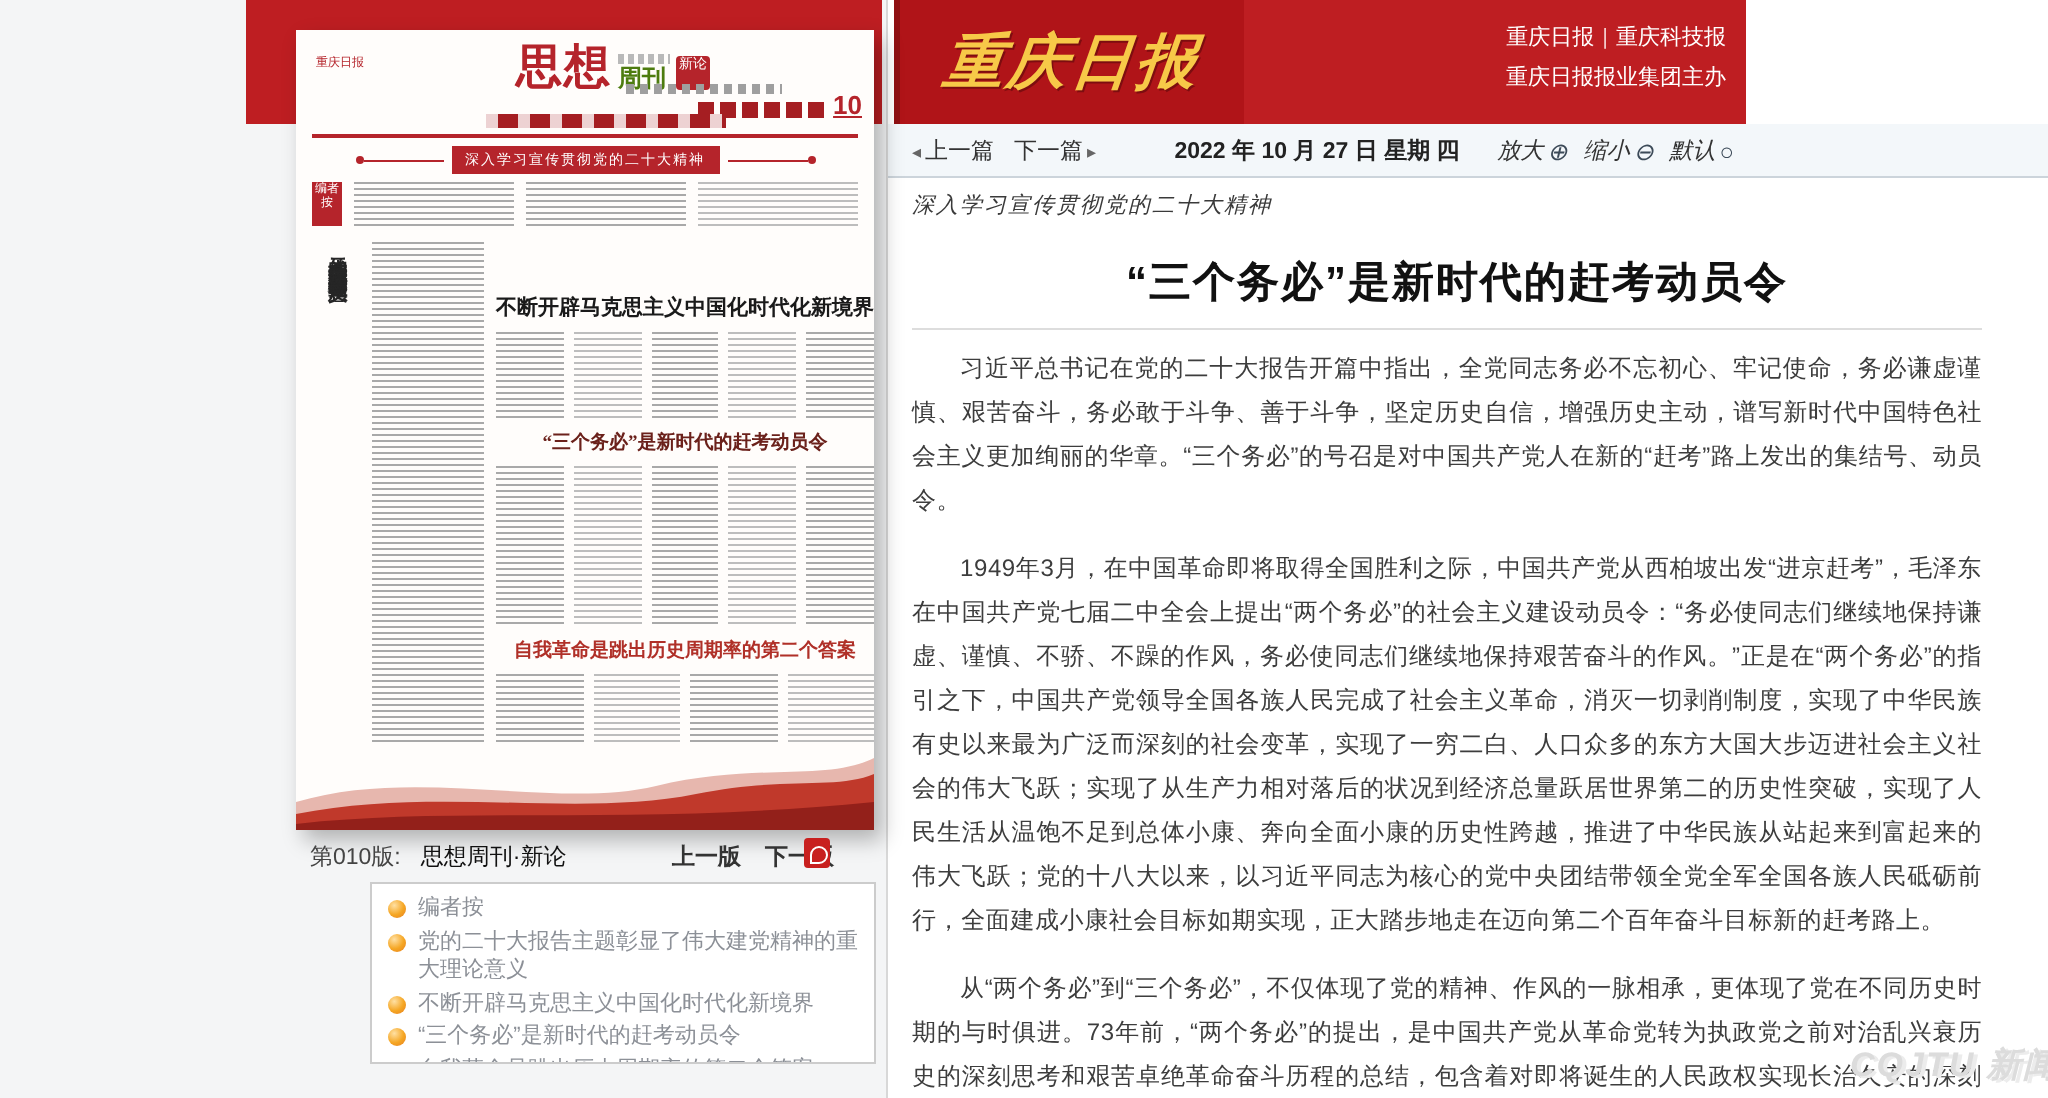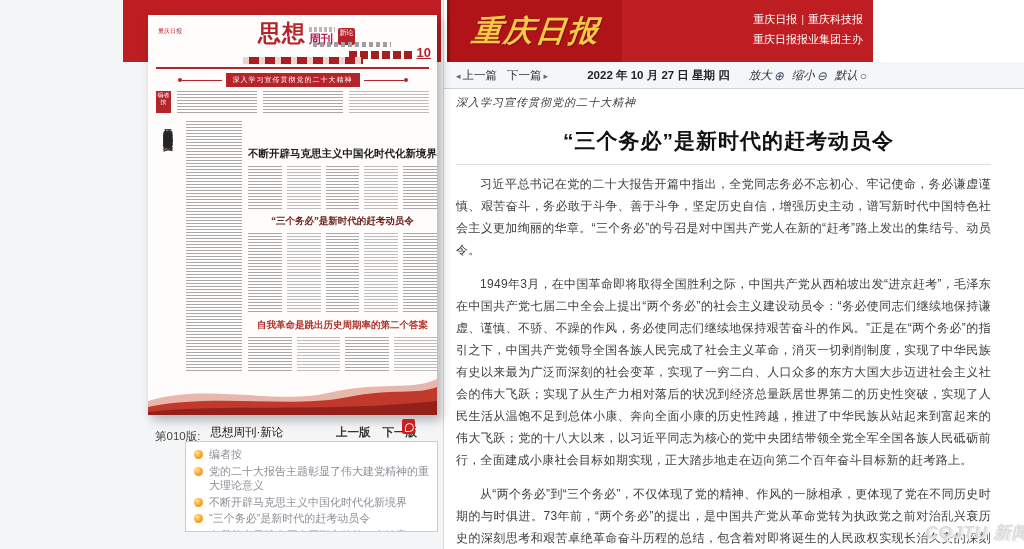--- a/index.html
+++ b/index.html
@@ -40,21 +40,21 @@
   
   .watermark { position:absolute; left:925px; top:521px; font-size:17px; font-weight:bold; font-style:italic; color:#dcdcdc; text-shadow:2px 1px 0 #ececec; letter-spacing:1px; white-space:nowrap; }
 
   
   .thumb { position:absolute; left:148px; top:15px; width:289px; height:400px; background:#fffdfb; box-shadow:4px 5px 10px rgba(0,0,0,.28); cursor:pointer; overflow:hidden; }
   .t-paper { position:absolute; left:10px; top:12px; font-size:6px; color:#b5242b; font-family:"Liberation Serif", serif; }
   .t-masthead { position:absolute; left:0; top:7px; width:289px; display:flex; align-items:flex-end; justify-content:center; gap:3px;padding-left:28px; }
   .t-m-main { font-family:"Liberation Serif", serif; font-weight:bold; font-size:23px; color:#b5242b; letter-spacing:1px; line-height:1; }
   .t-m-substack { display:flex; flex-direction:column; align-items:flex-start; gap:1px; }
   .t-m-micro { width:26px; height:5px; background:repeating-linear-gradient(to right,#b9b9b9 0 3px, transparent 3px 5px); }
-  .t-m-sub { font-family:"Liberation Serif", serif; font-weight:bold; font-size:12px; color:#be185d; line-height:1; }
+  .t-m-sub { font-family:"Liberation Serif", serif; font-weight:bold; font-size:12px; color:#4d7c0f; line-height:1; }
   .t-tag { width:17px; height:17px; background:#b5242b; color:#fff; font-size:7px; line-height:8px; text-align:center; padding-top:1px; border-radius:2px; }
   .t-meta-bars { position:absolute; right:46px; top:27px; width:78px; height:5px; background:repeating-linear-gradient(to right,#9f9f9f 0 4px, transparent 4px 7px); }
   .t-blocks { position:absolute; right:22px; top:36px; width:66px; height:8px; background:#a51e22; -webkit-mask:repeating-linear-gradient(90deg,#000 0 8px, transparent 8px 11px); mask:repeating-linear-gradient(90deg,#000 0 8px, transparent 8px 11px); }
   .t-pageno { position:absolute; right:6px; top:30px; font-size:13px; font-weight:bold; color:#b5242b;text-decoration:underline; }
   .t-strip { position:absolute; left:95px; top:42px; width:120px; height:7px; background:#a51e22; }
   .t-strip::after { content:""; display:block; height:7px; background:repeating-linear-gradient(90deg, rgba(255,255,255,.8) 0 6px, transparent 6px 16px); }
   .t-rule { position:absolute; left:8px; top:52px; width:273px; height:2px; background:#b5242b; }
   .t-banner { position:absolute; left:0; top:58px; width:289px; display:flex; align-items:center; justify-content:center; gap:4px; }
   .t-banner-line { width:40px; height:1px; background:#b5242b; position:relative; }
   .t-banner-line::after { content:""; position:absolute; top:-2px; width:4px; height:4px; border-radius:50%; background:#b5242b; }
@@ -69,21 +69,21 @@
   .t-col2 { width:56px; flex:none; }
   .t-right { flex:1; display:flex; flex-direction:column; }
   .t-h1 { margin-top:26px; font-family:"Liberation Serif", serif; font-weight:bold; font-size:10.5px; color:#1a1a1a; text-align:center; white-space:nowrap; }
   .t-cols { display:flex; gap:5px; margin-top:5px; }
   .t-h2 { margin-top:6px; font-family:"Liberation Serif", serif; font-weight:bold; font-size:9.5px; color:#6b211b; text-align:center; white-space:nowrap; }
   .t-h3 { margin-top:6px; font-family:"Liberation Serif", serif; font-weight:bold; font-size:9.5px; color:#b03028; text-align:center; white-space:nowrap; }
   .t-wave { position:absolute; left:0; bottom:0; width:289px; height:44px; }
 
   
   .info-row { position:absolute; left:155px; top:421px; width:262px; display:flex; align-items:center; font-size:11.5px; color:#333; }
-  .info-label { color:#444;margin-top:8px; }
+  .info-label { color:#444; }
   .info-section { font-weight:normal; color:#111; margin-left:10px; }
   .info-links { margin-left:auto; display:flex; gap:12px;font-weight:bold; }
   .info-link { cursor:pointer; color:#333; }
   .pdf-icon { position:absolute; left:402px; top:419px; width:13px; height:15px; background:#c8201f; border-radius:2px; cursor:pointer; }
   .pdf-icon::after { content:""; position:absolute; left:3px; top:4px; width:7px; height:7px; border:1.5px solid #fff; border-radius:50% 50% 50% 0; }
   .list-box { position:absolute; left:185px; top:441px; width:253px; height:91px; background:#fff; border:1px solid #ccc; padding:5px 8px; overflow:hidden; }
   .list-box ul { list-style:none; }
   .list-box li { display:flex; gap:6px; margin-bottom:2px; cursor:pointer; }
   .bullet { flex:none; width:9px; height:9px; margin-top:3px; border-radius:50%; background:radial-gradient(circle at 35% 30%, #ffe0a3, #f5a623 55%, #e67e22); }
   .li-text { font-size:11px; line-height:14.5px; color:#8c9097; }

